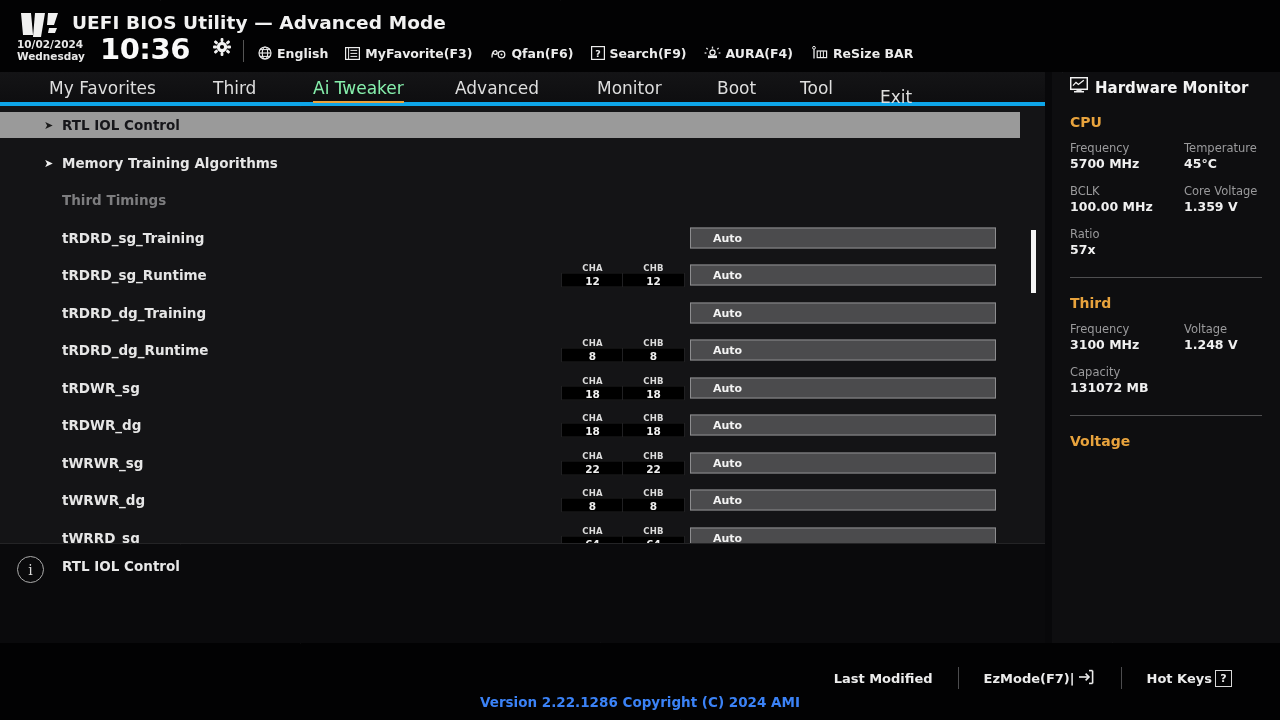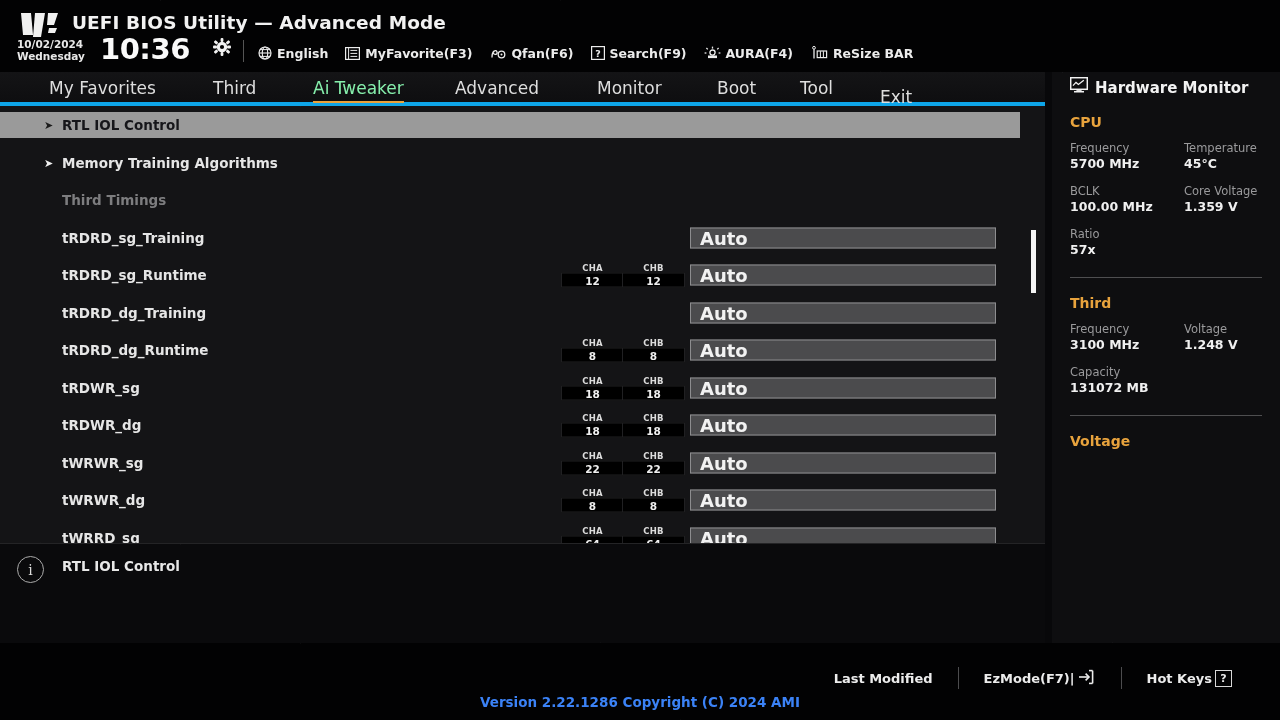--- a/index.html
+++ b/index.html
@@ -134,21 +134,21 @@
   .ch-a { left: 561px; }
   .ch-b { left: 622px; }
 
   .auto-field {
     position: absolute; left: 690px; top: 50%; transform: translateY(-50%);
     width: 306px; height: 21px;
     background: #4b4b4d; border: 1px solid #8d8d8f;
     display: flex; align-items: center;
   }
   .auto-field span {
-    font-size: 18px; color: #f2f2f2; font-weight: bold; padding-left: 9px;
+    font-size: 11px; color: #f2f2f2; font-weight: bold; padding-left: 22px;
   }
 
   .scrollbar-track {
     position: absolute; left: 1031px; top: 0; width: 5px; height: 437px;
     background: transparent; z-index: 3;
   }
   .scrollbar-thumb {
     position: absolute; left: 1031px; top: 124px; width: 5px; height: 63px;
     background: #f4f4f4; z-index: 3;
   }

